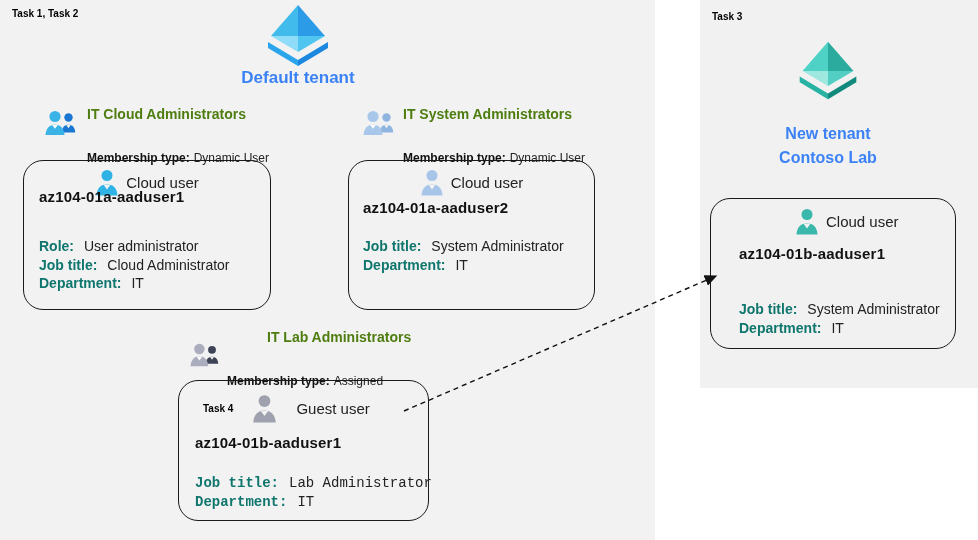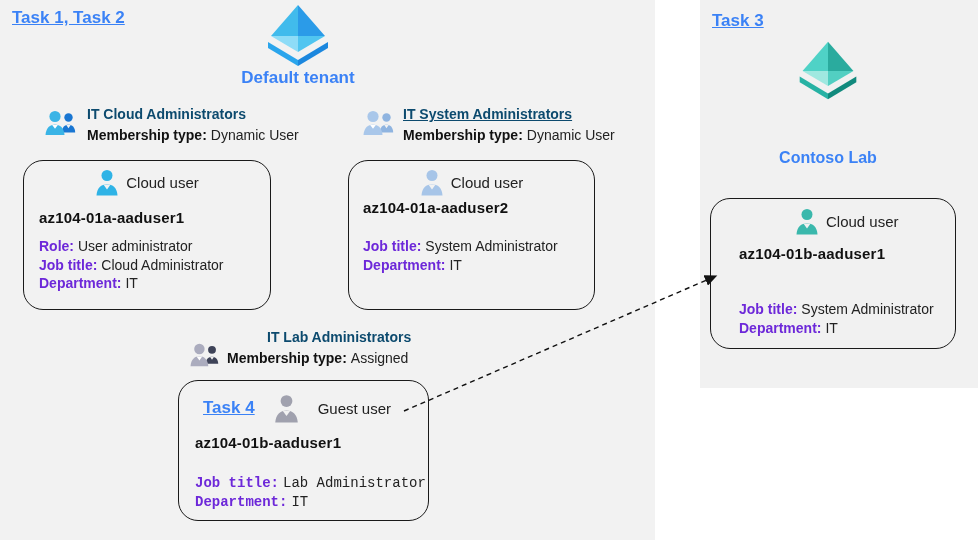--- a/index.html
+++ b/index.html
@@ -6,47 +6,47 @@
   #canvas{
     position:relative;
     width:978px;height:540px;
     font-family:"Liberation Sans","DejaVu Sans",sans-serif;
     color:#1a1a1a;
     overflow:hidden;
     background:#ffffff;
   }
   .abs{position:absolute;}
   .region{position:absolute;background:#f2f2f2;}
-  .task-label{color:#3b82f6;font-weight:700;font-size:17px;text-decoration:underline;}
+  .task-label{color:#000000;font-weight:700;font-size:10px;}
   .tenant-title{font-weight:700;font-size:17px;text-align:center;color:#3b82f6;}
   .tenant-title.small{font-size:16px;}
-  .group-name{font-weight:700;font-size:14px;color:#0c4a6e;white-space:nowrap;}
-  .group-membership{font-size:14px;white-space:nowrap;color:#222;}
+  .group-name{font-weight:700;font-size:14px;color:#4d7c0f;white-space:nowrap;}
+  .group-membership{font-size:12px;white-space:nowrap;color:#222;margin-top:24px;}
   .group-membership .lbl{font-weight:700;color:#111;}
   .group-membership .val{margin-left:4px;}
   .card{
     position:absolute;
     border:1.5px solid #1a1a1a;
     border-radius:20px;
     background:transparent;
   }
   .card-header{
     position:absolute;top:7px;left:0;right:0;
     display:flex;justify-content:center;align-items:center;gap:7px;
     font-size:15px;color:#222;
   }
   .card-header.left-align{justify-content:flex-start;}
   .card-name{
     position:absolute;
     font-weight:700;font-size:15px;letter-spacing:.2px;color:#111;
     white-space:nowrap;
   }
   .card-fields{position:absolute;font-size:14px;line-height:18.5px;color:#222;white-space:nowrap;}
-  .card-fields .lbl{font-weight:700;color:#6d28d9;}
-  .card-fields .val{margin-left:4px;}
+  .card-fields .lbl{font-weight:700;color:#0f766e;}
+  .card-fields .val{margin-left:10px;}
   .icon{display:inline-block;line-height:0;}
   svg{display:block;}
   .arrow-layer{position:absolute;left:0;top:0;pointer-events:none;}
 </style>
 </head>
 <body>
 
 <div id="canvas">
 
   <div class="region" style="left:0;top:0;width:655px;height:540px;background:#f2f2f2;"></div>
@@ -86,39 +86,39 @@
     <div class="card-header">
       <span class="icon">
         <svg width="24" height="28" viewBox="0 0 24 28">
           <circle cx="12" cy="7.5" r="5.5" fill="#2fb3e6"></circle>
           <path d="M1.5 27.5 C2 20 6.2 16.3 12 16.3 C17.8 16.3 22 20 22.5 27.5 Z" fill="#2fb3e6"></path>
           <polygon points="8.4,16.6 15.6,16.6 12,21.4" fill="#f2f2f2"></polygon>
         </svg>
       </span>
       <span>Cloud user</span>
     </div>
-    <div class="card-name" style="left:15px;top:48px;">az104-01a-aaduser1</div>
+    <div class="card-name" style="left:15px;top:27px;">az104-01a-aaduser1</div>
     <div class="card-fields" style="left:15px;top:76px;">
       <div><span class="lbl">Role:</span><span class="val">User administrator</span></div>
       <div><span class="lbl">Job title:</span><span class="val">Cloud Administrator</span></div>
       <div><span class="lbl">Department:</span><span class="val">IT</span></div>
     </div>
   </div>
 
   <span class="icon abs" style="left:362px;top:108px;">
     <svg width="34" height="30" viewBox="0 0 34 30">
       <circle cx="24.5" cy="9.5" r="4.2" fill="#8fb4e0"></circle>
       <path d="M17.8 24.5 C18 19.2 20.8 16.8 24.5 16.8 C28.2 16.8 31 19.2 31.2 24.5 Z" fill="#8fb4e0"></path>
       <polygon points="22.3,17 26.7,17 24.5,20.2" fill="#f2f2f2"></polygon>
       <circle cx="11" cy="8.5" r="5.6" fill="#a9c7ea"></circle>
       <path d="M1.5 27 C2 19.8 6 16.4 11 16.4 C16 16.4 20 19.8 20.5 27 Z" fill="#a9c7ea"></path>
       <polygon points="8,16.7 14,16.7 11,20.8" fill="#ffffff"></polygon>
     </svg>
   </span>
-  <div class="abs group-name" style="left:403px;top:106px;text-decoration:underline;">IT System Administrators</div>
+  <div class="abs group-name" style="left:403px;top:106px;">IT System Administrators</div>
   <div class="abs group-membership" style="left:403px;top:127px;">
     <span class="lbl">Membership type:</span><span class="val">Dynamic User</span>
   </div>
 
   <div class="card" style="left:348px;top:160px;width:245px;height:148px;">
     <div class="card-header">
       <span class="icon">
         <svg width="24" height="28" viewBox="0 0 24 28">
           <circle cx="12" cy="7.5" r="5.5" fill="#a7c5e8"></circle>
           <path d="M1.5 27.5 C2 20 6.2 16.3 12 16.3 C17.8 16.3 22 20 22.5 27.5 Z" fill="#a7c5e8"></path>
@@ -174,20 +174,21 @@
     <svg width="66" height="60" viewBox="0 0 70 62">
       <polygon points="35,1 8,32 35,32" fill="#4fd2c6"></polygon>
       <polygon points="35,1 62,32 35,32" fill="#2aab9e"></polygon>
       <polygon points="8,32 35,32 35,48" fill="#9fe8e0"></polygon>
       <polygon points="62,32 35,32 35,48" fill="#52cfc2"></polygon>
       <polygon points="5,38 35,56 35,62 5,44" fill="#27b2a4"></polygon>
       <polygon points="35,56 65,38 65,44 35,62" fill="#118a7d"></polygon>
     </svg>
   </span>
 
+  <div class="abs tenant-title small" style="left:728px;top:125px;width:200px;">New tenant</div>
   <div class="abs tenant-title small" style="left:728px;top:149px;width:200px;">Contoso Lab</div>
 
   <div class="card" style="left:710px;top:198px;width:244px;height:149px;">
     <div class="card-header left-align" style="left:84px;top:8px;">
       <span class="icon">
         <svg width="24" height="28" viewBox="0 0 24 28">
           <circle cx="12" cy="7.5" r="5.5" fill="#3ab8ac"></circle>
           <path d="M1.5 27.5 C2 20 6.2 16.3 12 16.3 C17.8 16.3 22 20 22.5 27.5 Z" fill="#3ab8ac"></path>
           <polygon points="8.4,16.6 15.6,16.6 12,21.4" fill="#f1f1f1"></polygon>
         </svg>

